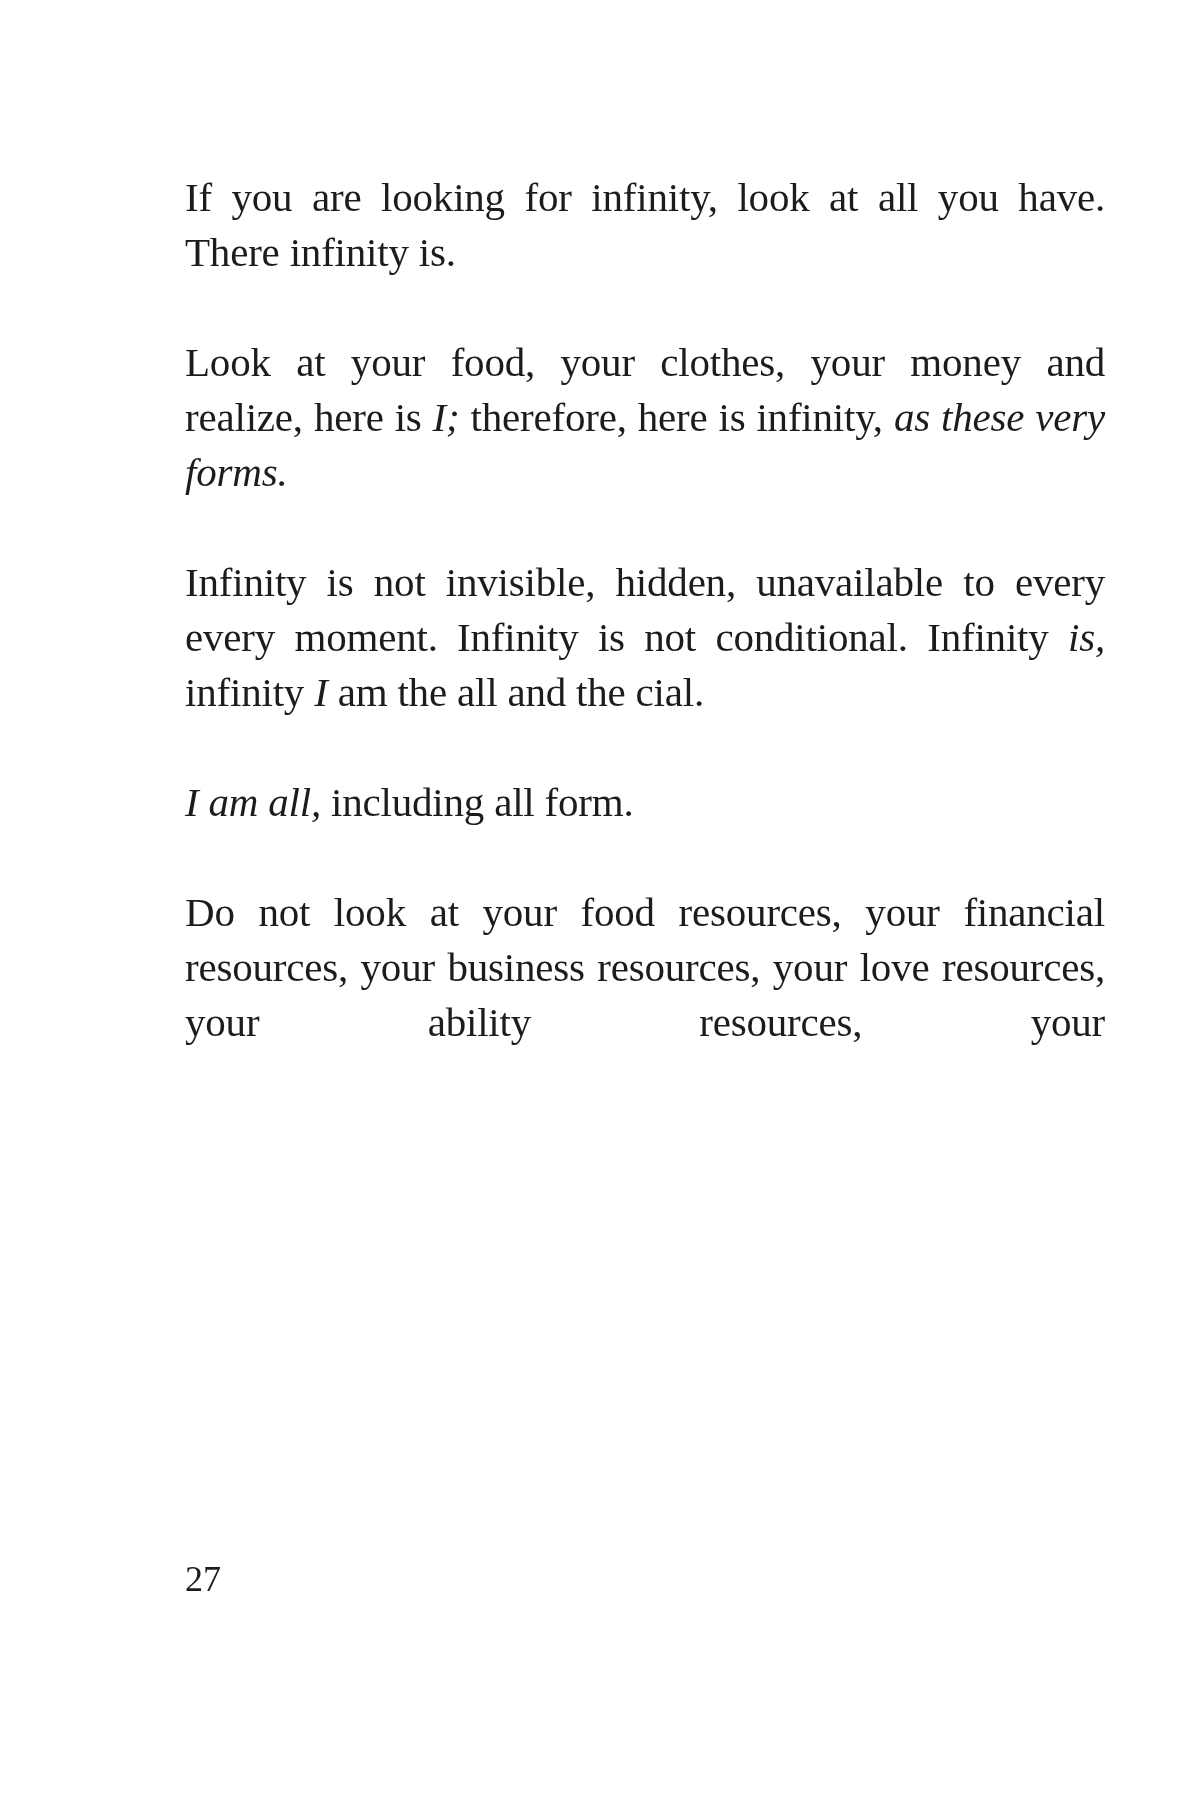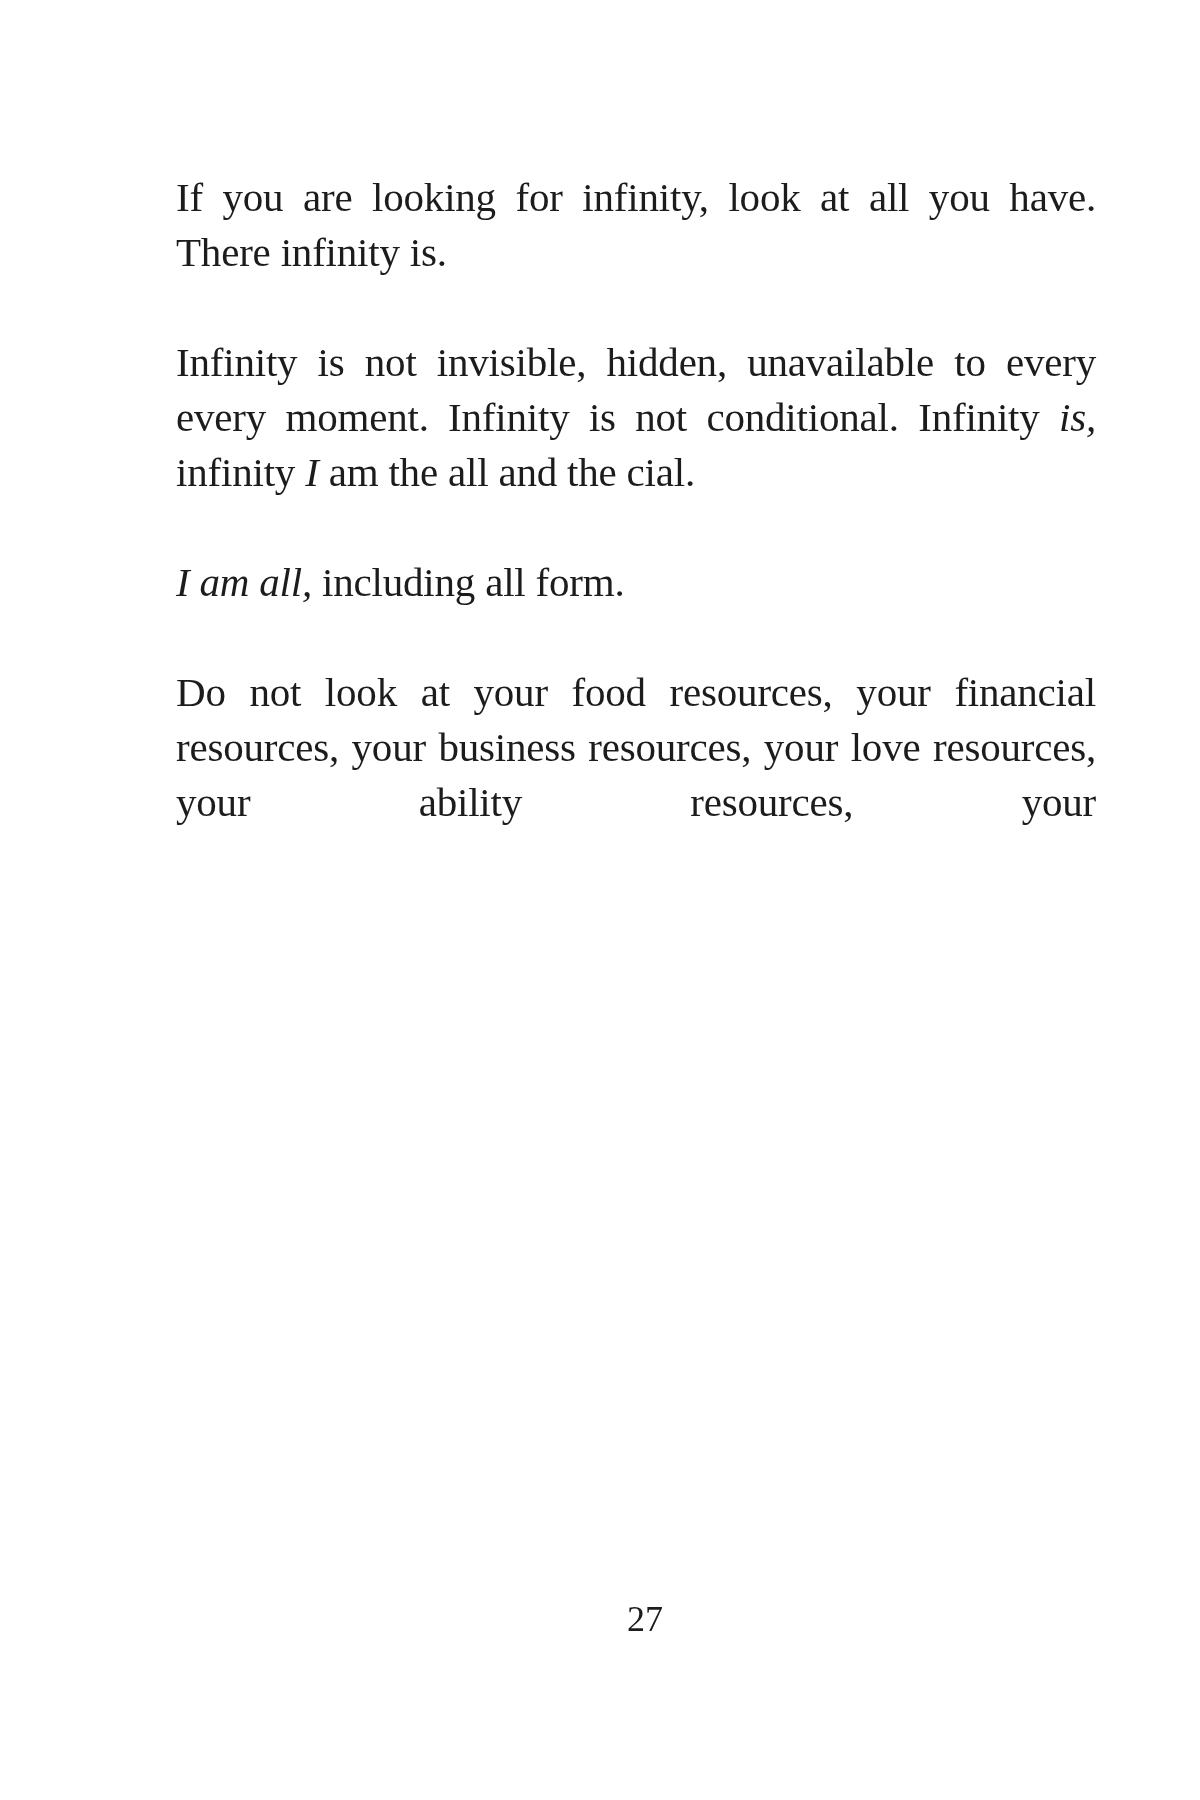--- a/index.html
+++ b/index.html
@@ -13,21 +13,21 @@
     position: relative;
     overflow: hidden;
   }
   .page {
     position: absolute;
     inset: 0;
     background: #ffffff;
   }
   .text-block {
     position: absolute;
-    left: 176px;
+    left: 185px;
     top: 170px;
     width: 920px;
     font-family: "Liberation Serif", serif;
     font-size: 41px;
     line-height: 55px;
     letter-spacing: -0.2px;
     color: #1c1c1c;
     text-align: justify;
   }
   .text-block p {
@@ -39,37 +39,37 @@
   }
   .text-block p.continued {
     text-align-last: justify;
   }
   .run-italic {
     font-style: italic;
   }
   .page-footer {
     position: absolute;
     left: 185px;
-    top: 1597px;
+    top: 1557px;
     width: 920px;
-    text-align: center;
   }
   .page-number {
     font-family: "Liberation Serif", serif;
     font-size: 36px;
     line-height: 44px;
     color: #1c1c1c;
   }
 </style>
 </head>
 <body>
 
 <div class="page">
   <main class="text-block" id="text-block">
       <p><span>If you are looking for infinity, look at all you have. There infinity is.</span></p>
+      <p><span>Look at your food, your clothes, your money and realize, here is </span><span class="run-italic">I;</span><span> therefore, here is infinity, </span><span class="run-italic">as these very forms.</span></p>
       <p><span>Infinity is not invisible, hidden, unavailable to every every moment. Infinity is not conditional. Infinity </span><span class="run-italic">is,</span><span> infinity </span><span class="run-italic">I</span><span> am the all and the cial.</span></p>
       <p><span class="run-italic">I am all,</span><span> including all form.</span></p>
       <p class="continued"><span>Do not look at your food resources, your finan­cial resources, your business resources, your love resources, your ability resources, your</span></p>
     </main>
   <footer class="page-footer">
     <span class="page-number">27</span>
   </footer>
 </div>
 
 </body></html>

